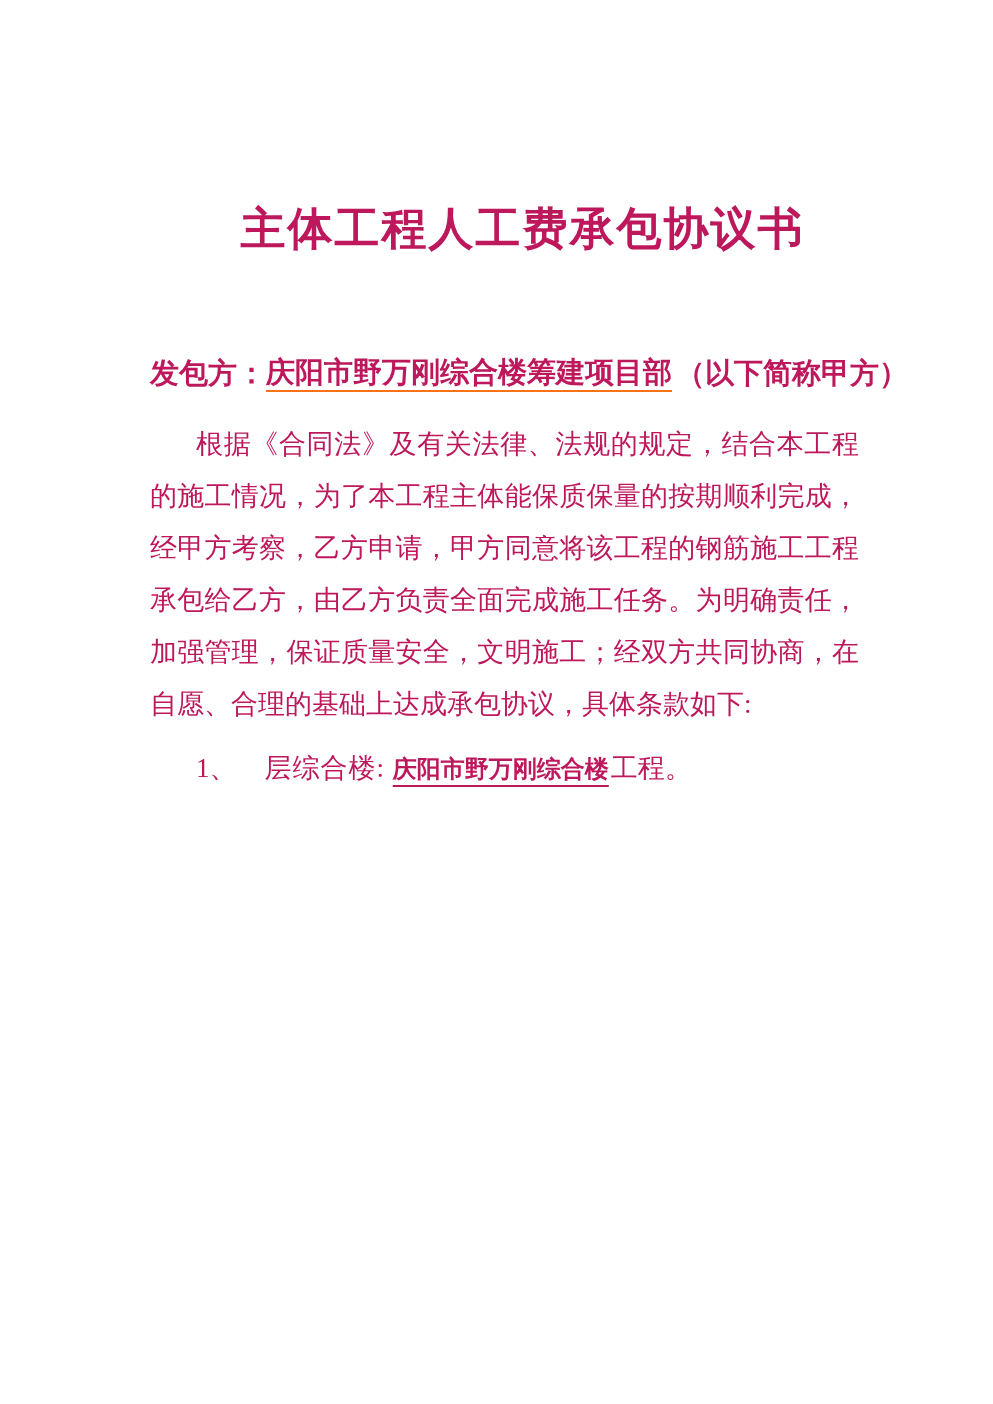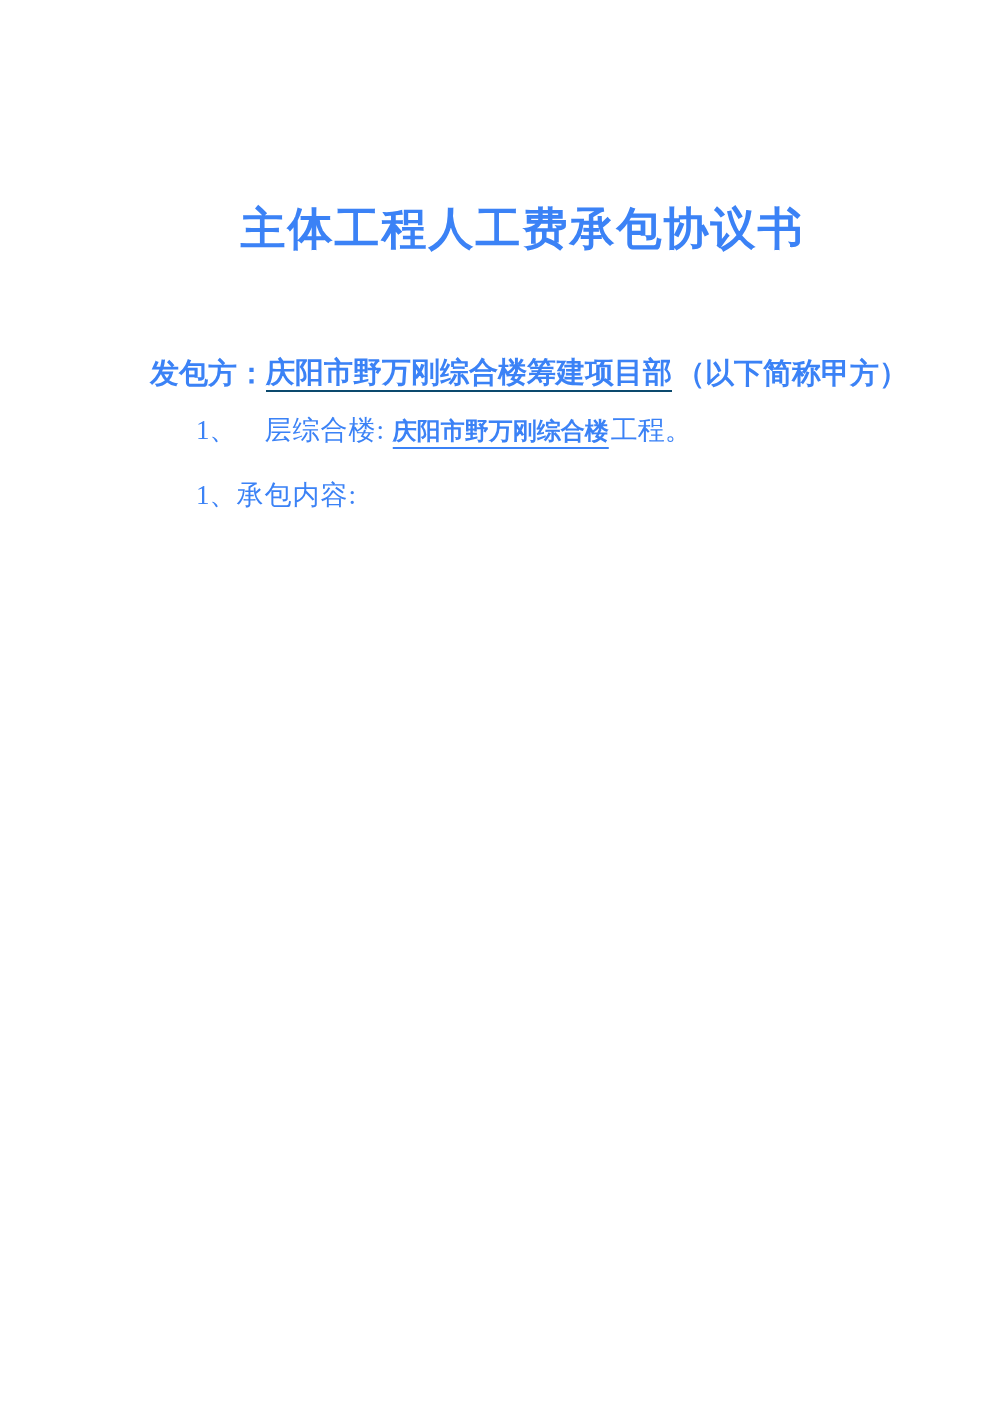--- a/index.html
+++ b/index.html
@@ -6,21 +6,21 @@
   html, body {
     margin: 0;
     padding: 0;
     background: #ffffff;
   }
   .page {
     position: relative;
     width: 992px;
     height: 1404px;
     background: #ffffff;
-    color: #3b82f6;
+    color: #be185d;
     box-sizing: border-box;
     padding: 172px 133px 0 150px;
     overflow: hidden;
     font-family: "Liberation Serif", serif;
   }
   .doc-title {
     font-family: "Liberation Sans", sans-serif;
     font-weight: bold;
     font-size: 45px;
     line-height: 54px;
@@ -35,21 +35,21 @@
     font-size: 29px;
     line-height: 38px;
     white-space: nowrap;
   }
   .party-line.employer { margin-top: 98px; }
   .party-line.contractor { margin-top: 28px; }
   .party-value {
     display: inline-block;
     vertical-align: bottom;
     min-width: 384px;
-    border-bottom: 2px solid #0c4a6e;
+    border-bottom: 2px solid #f97316;
     line-height: 36px;
   }
   .party-alias { margin-left: 4px; }
 
   .body-text {
     font-size: 27px;
     line-height: 52px;
   }
   .preamble {
     margin: 26px 0 0 0;
@@ -91,26 +91,24 @@
 
 <div class="page">
 
   <h1 class="doc-title">主体工程人工费承包协议书</h1>
 
   <div class="party-line employer">
     <span>发包方：</span><span class="party-value">庆阳市野万刚综合楼筹建项目部</span><span class="party-alias">（以下简称甲方）</span>
   </div>
 
 
+  <p class="body-text preamble">根据《合同法》及有关法律、法规的规定，结合本工程的施工情况，为了本工程主体能保质保量的按期顺利完成，经甲方考察，乙方申请，甲方同意将该工程的钢筋施工工程承包给乙方，由乙方负责全面完成施工任务。为明确责任，加强管理，保证质量安全，文明施工；经双方共同协商，在自愿、合理的基础上达成承包协议，具体条款如下:</p>
 
 
   <p class="body-text item">
     <span class="item-num wide-gap">1、</span><span class="item-label">层综合楼: </span><span class="strong-underline">庆阳市野万刚综合楼</span><span>工程。</span>
   </p>
 
 
 
-  <p class="body-text item">
-    <span class="item-num">1、</span><span class="item-label">承包内容:</span>
-  </p>
 
 
 </div>
 
 </body></html>

